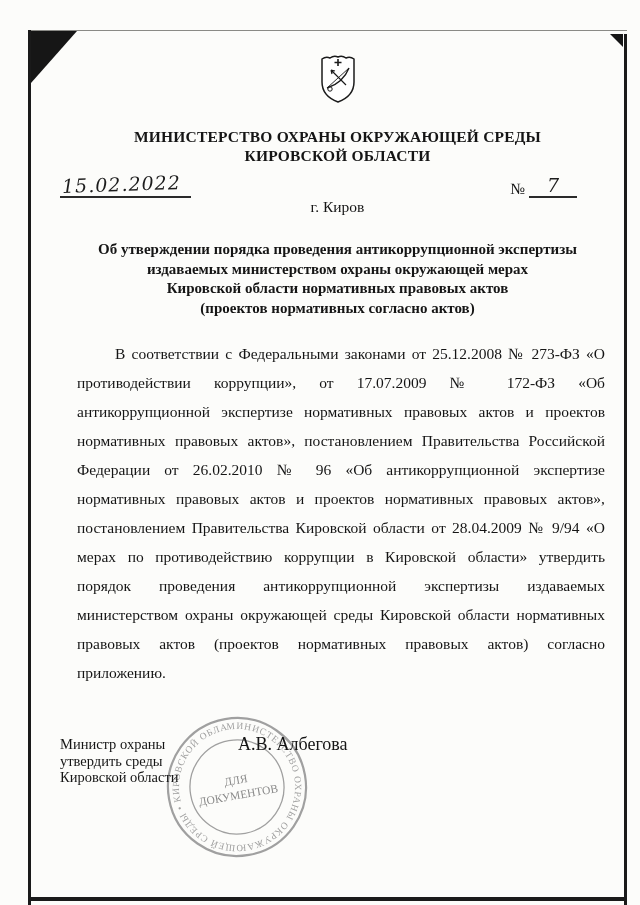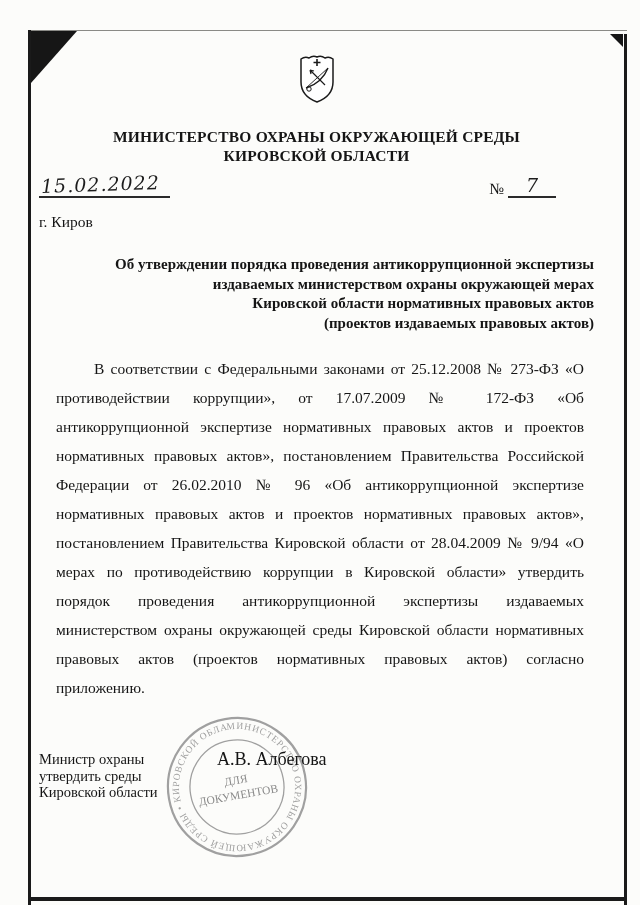--- a/index.html
+++ b/index.html
@@ -20,21 +20,21 @@
   .edge-top   { left:28px; top:30px; width:599px; height:1px; background:#8a8a86; }
   .corner-tl {
     position:absolute; left:31px; top:31px; width:0; height:0;
     border-top:52px solid #161616; border-right:46px solid transparent;
   }
   .corner-tr {
     position:absolute; left:610px; top:34px; width:0; height:0;
     border-top:13px solid #161616; border-left:13px solid transparent;
   }
 
-  .content { position:absolute; left:39px; top:0; width:555px; }
+  .content { position:absolute; left:60px; top:0; width:555px; }
 
   .emblem { width:40px; margin:52px auto 0; text-align:center; }
 
   .ministry {
     margin-top:17px; text-align:center;
     font-weight:bold; font-size:15.5px; line-height:19px;
     letter-spacing:0.2px;
   }
   .doc-type {
     margin-top:23px; text-align:center;
@@ -60,24 +60,24 @@
     transform:rotate(-2deg);
   }
   .num-group { margin-right:38px; font-size:15.5px; }
   .num-line {
     display:inline-block; width:48px;
     border-bottom:2px solid #2a2a2a;
     text-align:center; vertical-align:bottom;
   }
   .num-text { font-size:19px; }
 
-  .city { margin-top:15px; text-align:left; font-size:15.5px; }
+  .city { margin-top:0; text-align:center; font-size:15.5px; }
 
   .title {
-    margin-top:24px; text-align:right;
+    margin-top:24px; text-align:center;
     font-weight:bold; font-size:15px; line-height:19.5px;
   }
 
   .body-text {
     margin:21px 10px 0 17px;
     font-size:15.5px; line-height:29px;
     text-align:justify; text-indent:38px;
     position:relative; z-index:2;
   }
 
@@ -135,21 +135,21 @@
         <span class="num-line"><span class="handwritten num-text">7</span></span>
       </span>
     </div>
 
     <div class="city">г. Киров</div>
 
     <div class="title">
       <div>Об утверждении порядка проведения антикоррупционной экспертизы</div>
       <div>издаваемых министерством охраны окружающей мерах</div>
       <div>Кировской области нормативных правовых актов</div>
-      <div>(проектов издаваемых правовых актов)</div>
+      <div>(проектов нормативных согласно актов)</div>
     </div>
 
     <p class="body-text">В соответствии с Федеральными законами от 25.12.2008 № 273-ФЗ «О противодействии коррупции», от 17.07.2009 № 172-ФЗ «Об антикоррупционной экспертизе нормативных правовых актов и проектов нормативных правовых актов», постановлением Правительства Российской Федерации от 26.02.2010 № 96 «Об антикоррупционной экспертизе нормативных правовых актов и проектов нормативных правовых актов», постановлением Правительства Кировской области от 28.04.2009 № 9/94 «О мерах по противодействию коррупции в Кировской области» утвердить порядок проведения антикоррупционной экспертизы издаваемых министерством охраны окружающей среды Кировской области нормативных правовых актов (проектов нормативных правовых актов) согласно приложению.</p>
 
     <div class="signature">
       <div class="sig-left">
         <div>Министр охраны</div>
         <div>утвердить среды</div>
         <div>Кировской области</div>
       </div>

